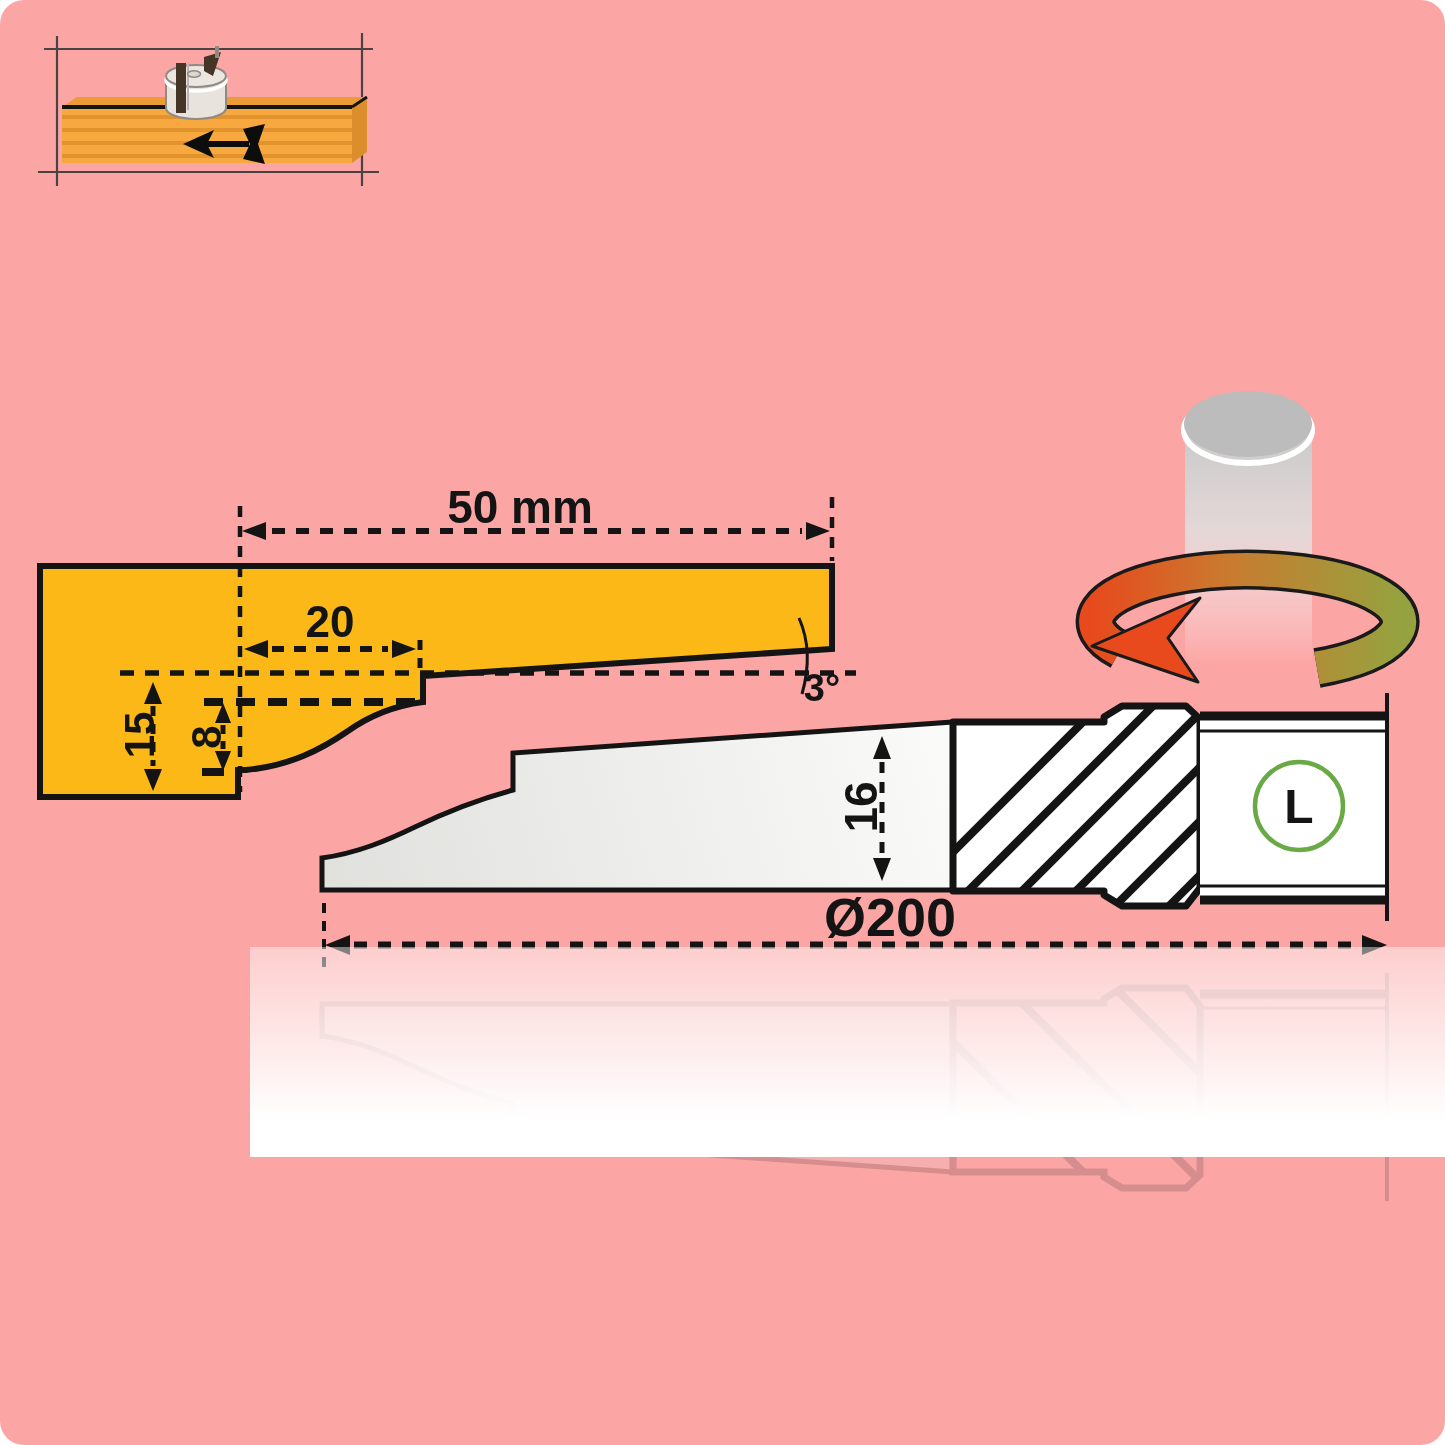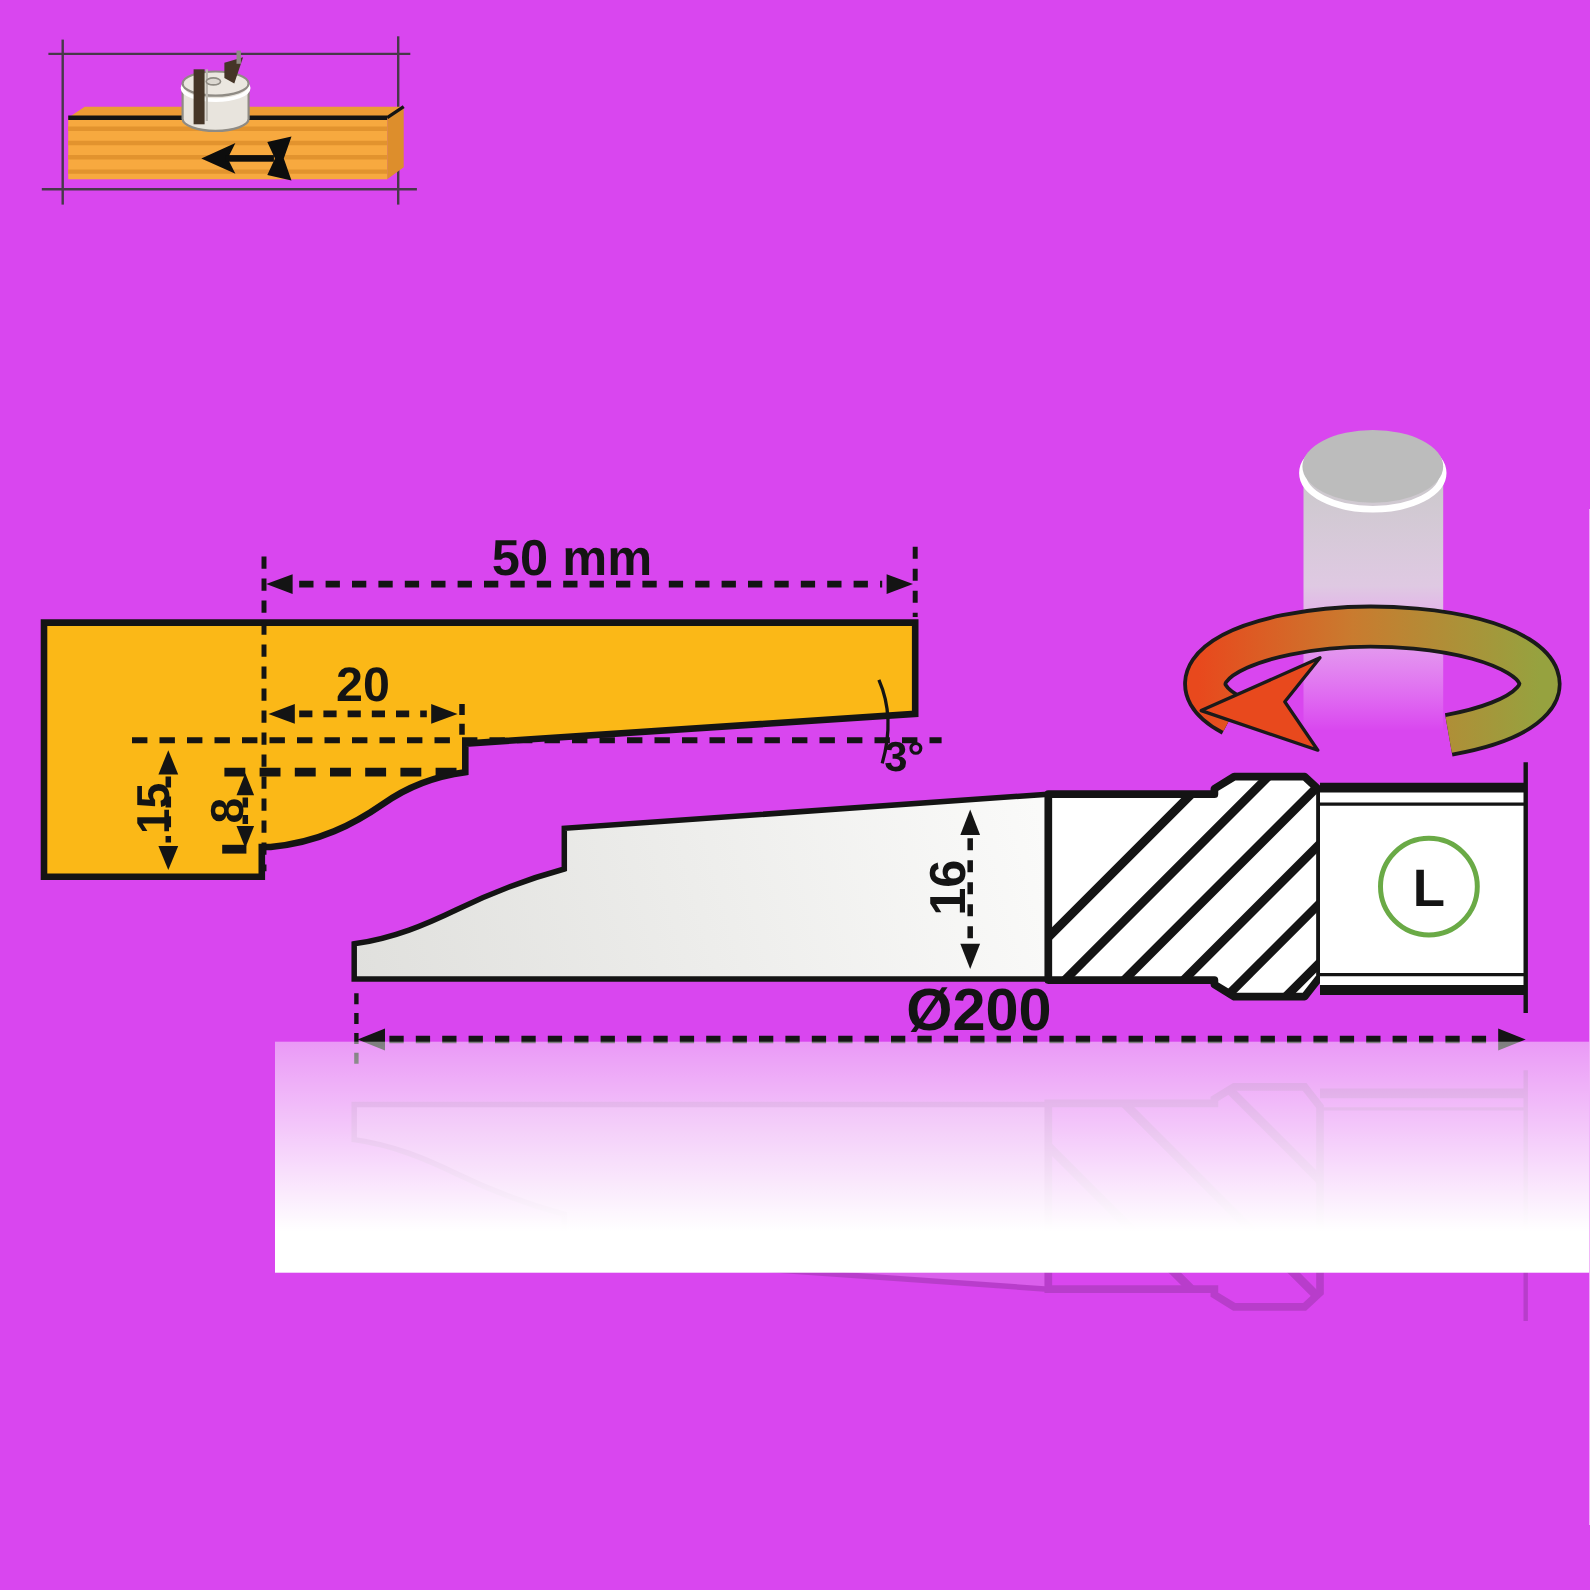--- a/index.html
+++ b/index.html
@@ -1,17 +1,17 @@
 <!DOCTYPE html>
 <html><head>
 <meta charset="utf-8">
 <style>
   html,body{margin:0;padding:0;background:#ffffff;}
-  .canvas{position:relative;width:1445px;height:1445px;background:#d946ef;overflow:hidden;
-          font-family:"Liberation Sans","DejaVu Sans",sans-serif;}
+  .canvas{position:relative;width:1445px;height:1445px;background:#fca5a5;overflow:hidden;
+          font-family:"Liberation Sans","DejaVu Sans",sans-serif;border-radius:24px;}
   svg{position:absolute;left:0;top:0;}
   .dim{stroke:#141414;fill:none;}
   .dim-label{font-weight:bold;fill:#141414;}
   .arrow{fill:#141414;stroke:none;}
 </style>
 </head>
 <body>
 
 <div class="canvas">
 <svg width="1445" height="1445" viewBox="0 0 1445 1445">

